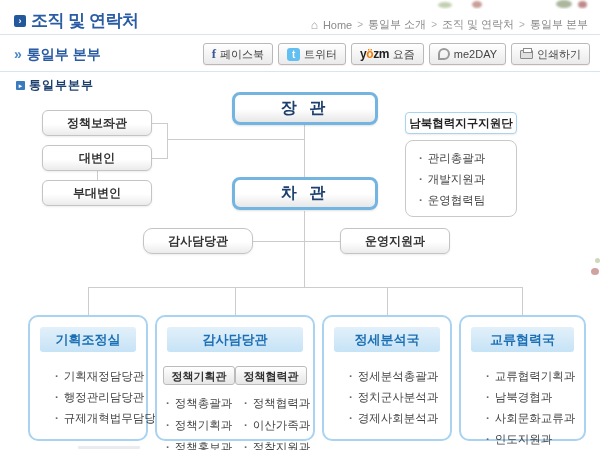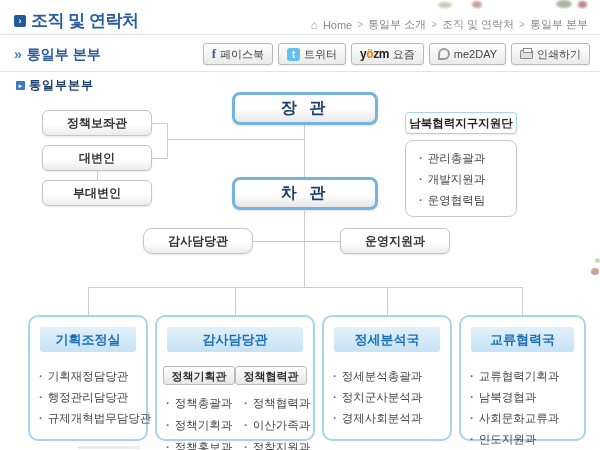--- a/index.html
+++ b/index.html
@@ -61,21 +61,21 @@
   .unit-list { position:absolute; left:405px; top:140px; width:112px; height:77px; border:1px solid #c9c9c9; border-radius:8px;
     background:#fff; padding:7px 0 0 13px; }
 
   ul.items { list-style:none; }
   ul.items li { font-size:11.5px; color:#444; line-height:21px; white-space:nowrap; }
   ul.items li::before { content:"·"; font-weight:bold; color:#666; margin-right:5px; }
 
   .dept { position:absolute; top:315px; height:126px; border:2px solid #a9d3f1; border-radius:10px; background:#fff; }
   .dept-head { margin:10px; height:25px; border-radius:3px; background:linear-gradient(#e2f0fa,#c6e3f6);
     text-align:center; line-height:25px; font-size:13px; font-weight:bold; color:#1b6fb5; }
-  .dept .items { padding:4px 2px 0 9px; }
+  .dept .items { padding:4px 2px 0 25px; }
   .sub-row { display:flex; justify-content:space-between; margin:14px 6px 0; }
   .sub-box { width:72px; height:19px; border:1px solid #bbb; border-radius:3px; background:linear-gradient(#fff,#e6e6e6);
     text-align:center; line-height:18px; font-size:11px; font-weight:bold; color:#333; }
   .two-col { display:flex; margin-top:3px; }
   .two-col ul.items { width:50%; padding-left:9px; }
   .two-col ul.items li { line-height:22px; }
 
   .edge-deco1 { position:absolute; left:591px; top:268px; width:8px; height:7px; background:rgba(150,50,45,.45); border-radius:50%; filter:blur(.5px); }
   .edge-deco2 { position:absolute; left:595px; top:258px; width:5px; height:5px; background:rgba(130,160,80,.4); border-radius:50%; }
   .cutoff { position:absolute; left:78px; top:446px; width:62px; height:3px; background:#e9ebee; border-radius:1px; }

